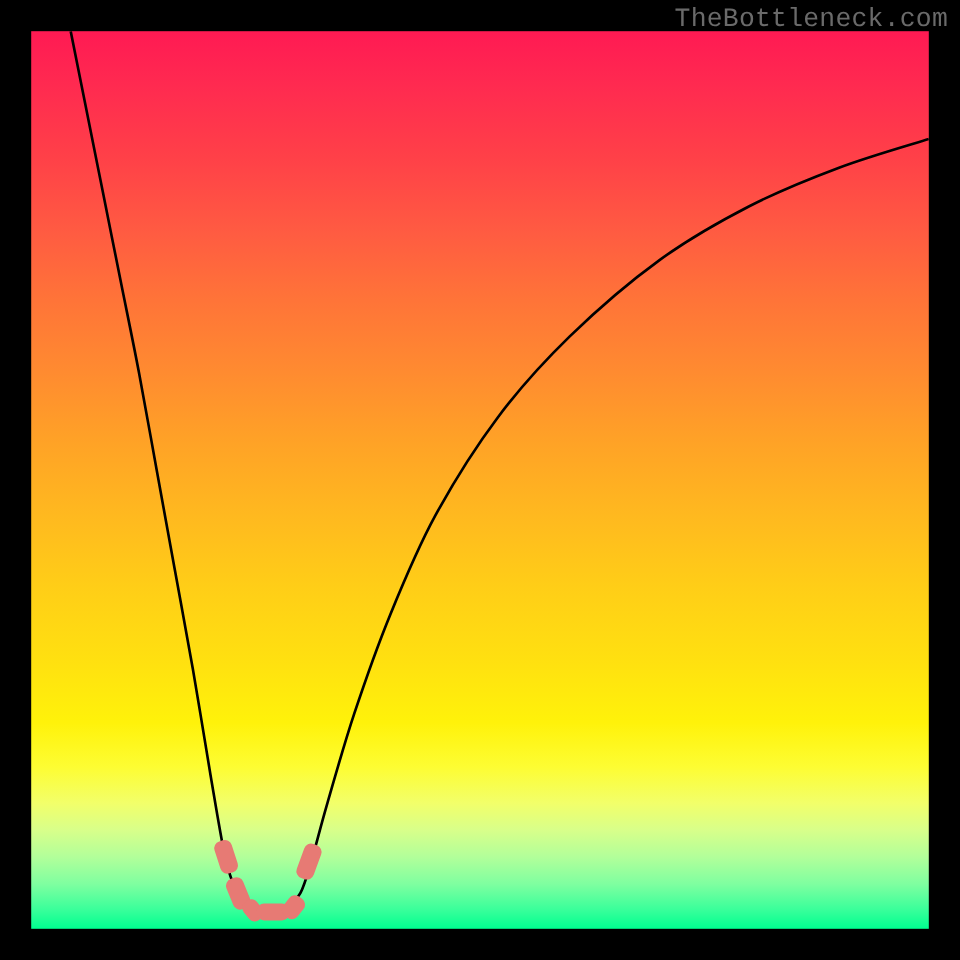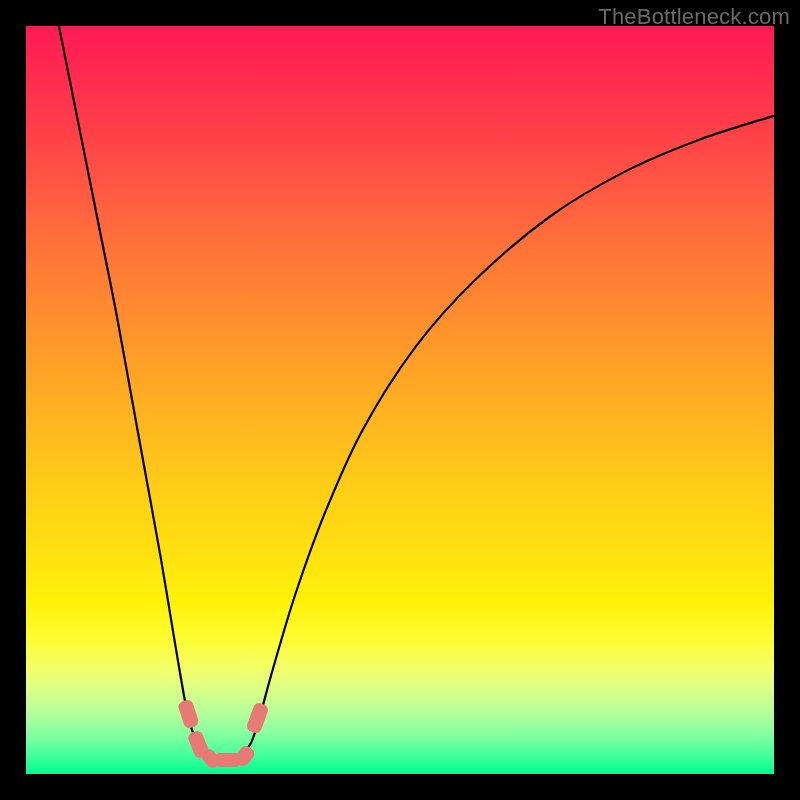--- a/index.html
+++ b/index.html
@@ -34,21 +34,21 @@
       #b2ff9a 92%,
       #7fffa0 95%,
       #36ff9a 98%,
       #00ff90 100%
     );
   }
   .watermark {
     position: absolute;
     top: 4px;
     right: 10px;
-    font-family: Liberation Sans, sans-serif;
+    font-family: Liberation Mono, monospace;
     font-size: 22px;
     color: #6a6a6a;
     letter-spacing: 0.2px;
   }
   svg.curve {
     position: absolute;
     left: 0;
     top: 0;
   }
   .marker {

